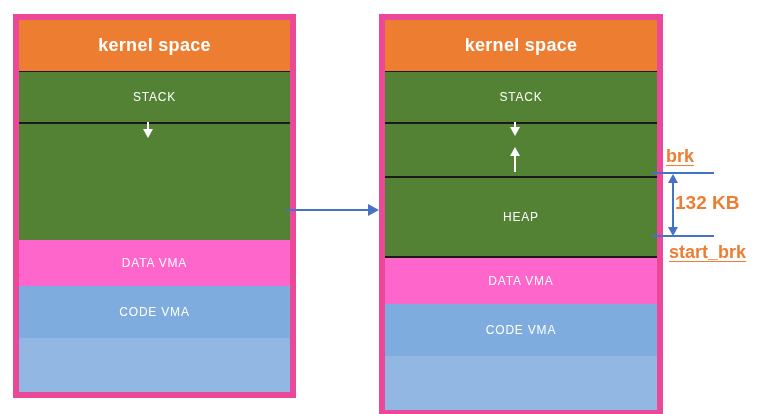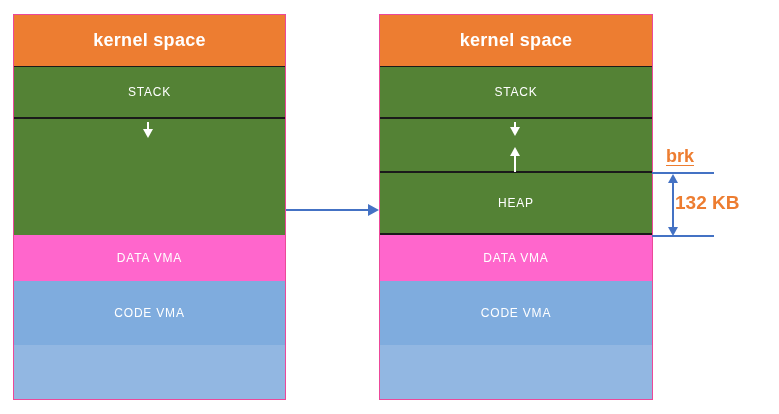--- a/index.html
+++ b/index.html
@@ -1,32 +1,32 @@
 <!DOCTYPE html>
 <html><head>
 <meta charset="utf-8">
 <style>
   html,body{margin:0;padding:0;background:#ffffff;}
   body{font-family:"Liberation Sans", sans-serif;}
   .canvas{position:relative;width:779px;height:414px;background:#ffffff;overflow:hidden;}
 
-  .col{position:absolute;top:14px;border:1px solid #ec4899;background:#6d28d9;}
+  .col{position:absolute;top:14px;border:6px solid #ec4899;background:#6d28d9;}
   .col-left{left:13px;width:271px;}
   .col-right{left:379px;width:272px;}
 
   .sec{display:flex;align-items:center;justify-content:center;
        color:#ffffff;font-size:12px;letter-spacing:0.8px;box-sizing:border-box;}
   .sec-kernel{height:52px;background:#ed7d31;font-weight:bold;font-size:18px;
               letter-spacing:0.3px;border-bottom:1px solid #1a1a1a;}
   .sec-stack{height:52px;background:#548235;border-bottom:2px solid #1a1a1a;}
   .sec-gap-left{height:116px;background:#548235;}
   .sec-gap-right{height:54px;background:#548235;border-bottom:2px solid #1a1a1a;}
-  .sec-heap{height:62px;background:#548235;border-bottom:2px solid #1a1a1a;}
+  .sec-heap{height:80px;background:#548235;border-bottom:2px solid #1a1a1a;}
   .sec-data{height:46px;background:#ff66cc;}
-  .sec-code{height:64px;background:#7facde;}
+  .sec-code{height:52px;background:#7facde;}
   .sec-bottom{height:54px;background:#92b7e2;}
 
   .overlay{position:absolute;left:0;top:0;width:779px;height:414px;pointer-events:none;}
 
   .ann{position:absolute;color:#ed7d31;font-weight:bold;white-space:nowrap;}
   .ann-underline{text-decoration-line:underline;text-decoration-style:wavy;
                  text-decoration-color:#e8392b;text-decoration-thickness:1px;
                  text-underline-offset:3px;text-decoration:underline;}
   .ann-brk{left:666px;top:146px;font-size:18px;}
   .ann-size{left:675px;top:192px;font-size:19px;}
@@ -84,14 +84,15 @@
 
     <g>
       <line x1="673" y1="181" x2="673" y2="229" stroke="#4472c4" stroke-width="2"></line>
       <polygon points="668,183 678,183 673,174" fill="#4472c4"></polygon>
       <polygon points="668,227 678,227 673,236" fill="#4472c4"></polygon>
     </g>
   </svg>
 
   <div class="ann ann-brk ann-underline">brk</div>
   <div class="ann ann-size">132 KB</div>
+  <div class="ann ann-startbrk ann-underline">start_brk</div>
 
 </div>
 
 </body></html>

